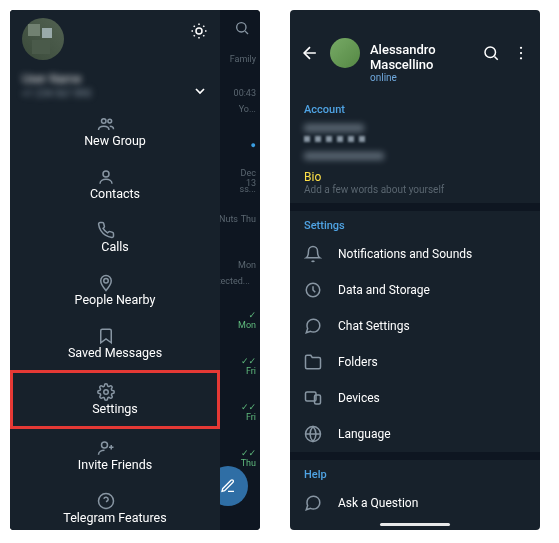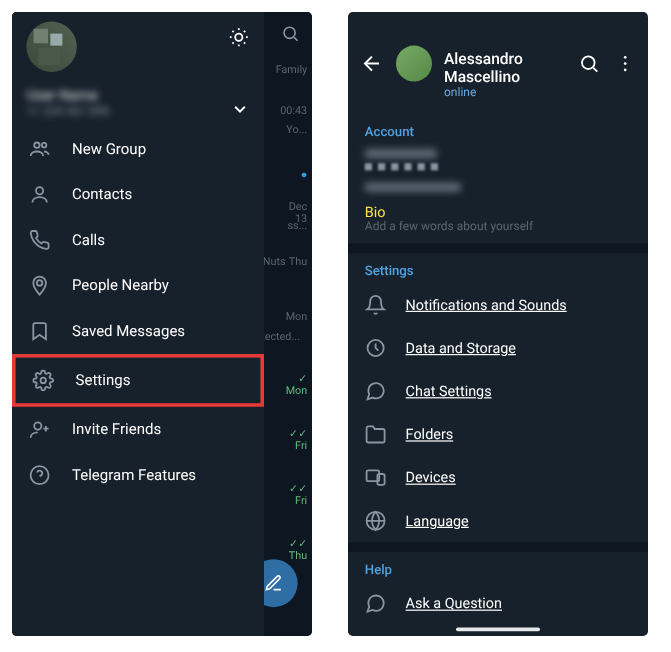--- a/index.html
+++ b/index.html
@@ -75,20 +75,21 @@
   right: 12px; bottom: 6px;
   color: #fff;
 }
 .menu-item {
   display: flex;
   align-items: center;
   padding: 10px 14px;
   color: #fff;
   font-size: 12.5px;
   cursor: pointer;
+  flex-direction: column;
 }
 .menu-item .icon {
   width: 18px;
   margin-right: 18px;
   color: #8896a3;
   display: flex;
   align-items: center;
   justify-content: center;
 }
 .highlight-box {
@@ -193,21 +194,20 @@
   height: 8px;
   background: #0e1621;
 }
 .settings-item {
   display: flex;
   align-items: center;
   padding: 9px 14px;
   color: #fff;
   font-size: 12px;
   cursor: pointer;
-  text-decoration: underline;
 }
 .settings-item .icon {
   width: 18px;
   margin-right: 16px;
   color: #8896a3;
   display: flex;
   align-items: center;
   justify-content: center;
 }
 svg { display: block; }

